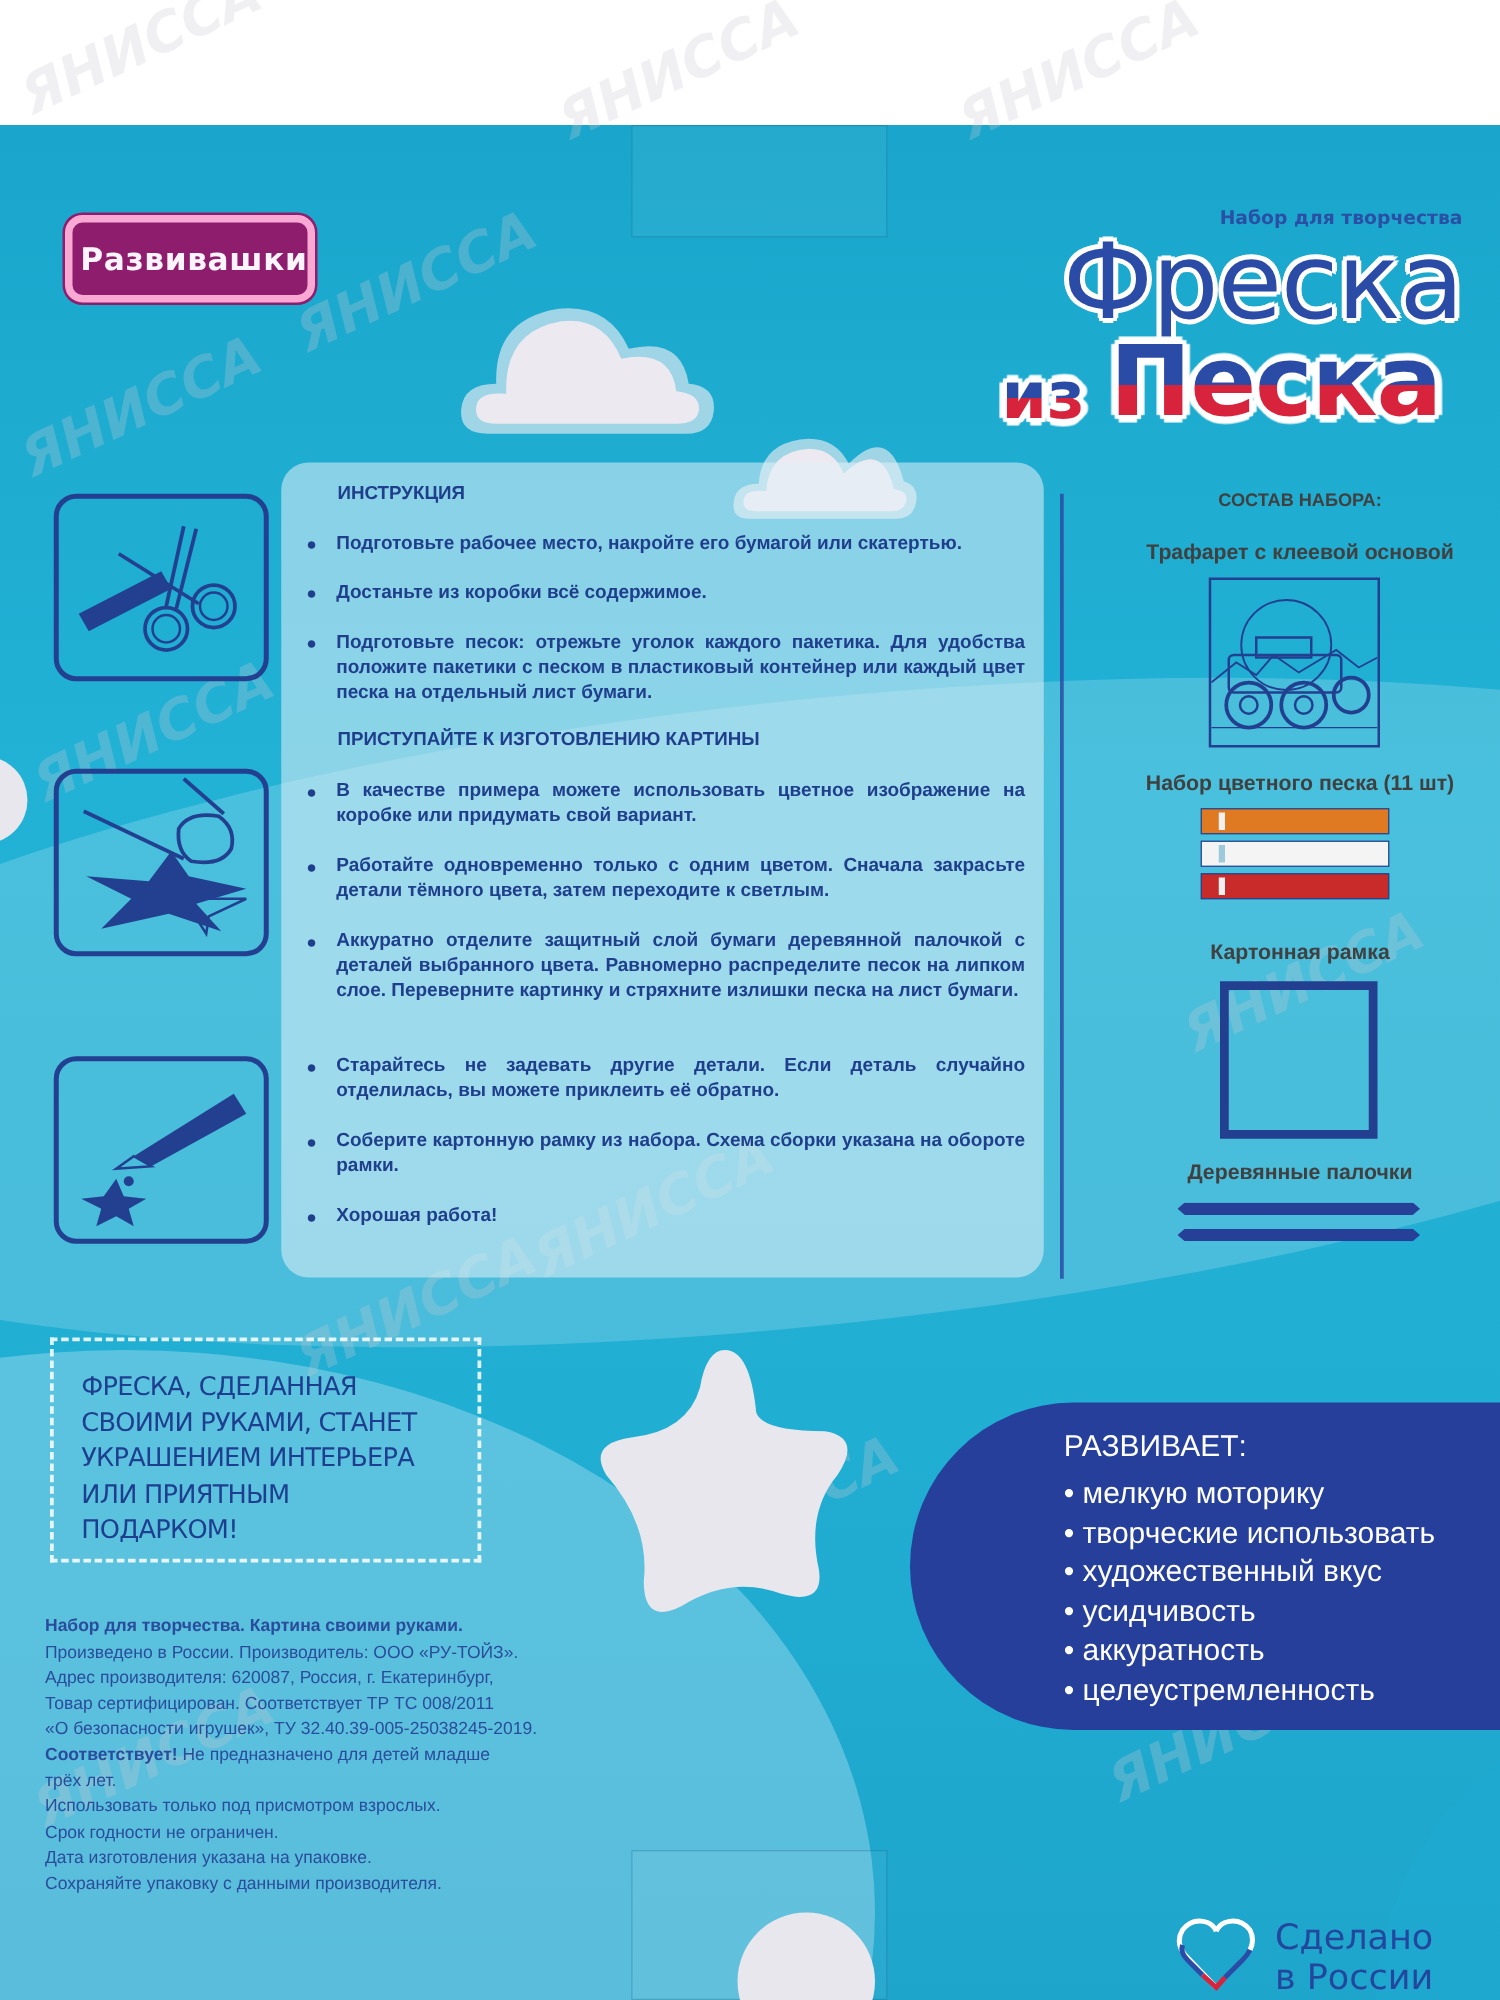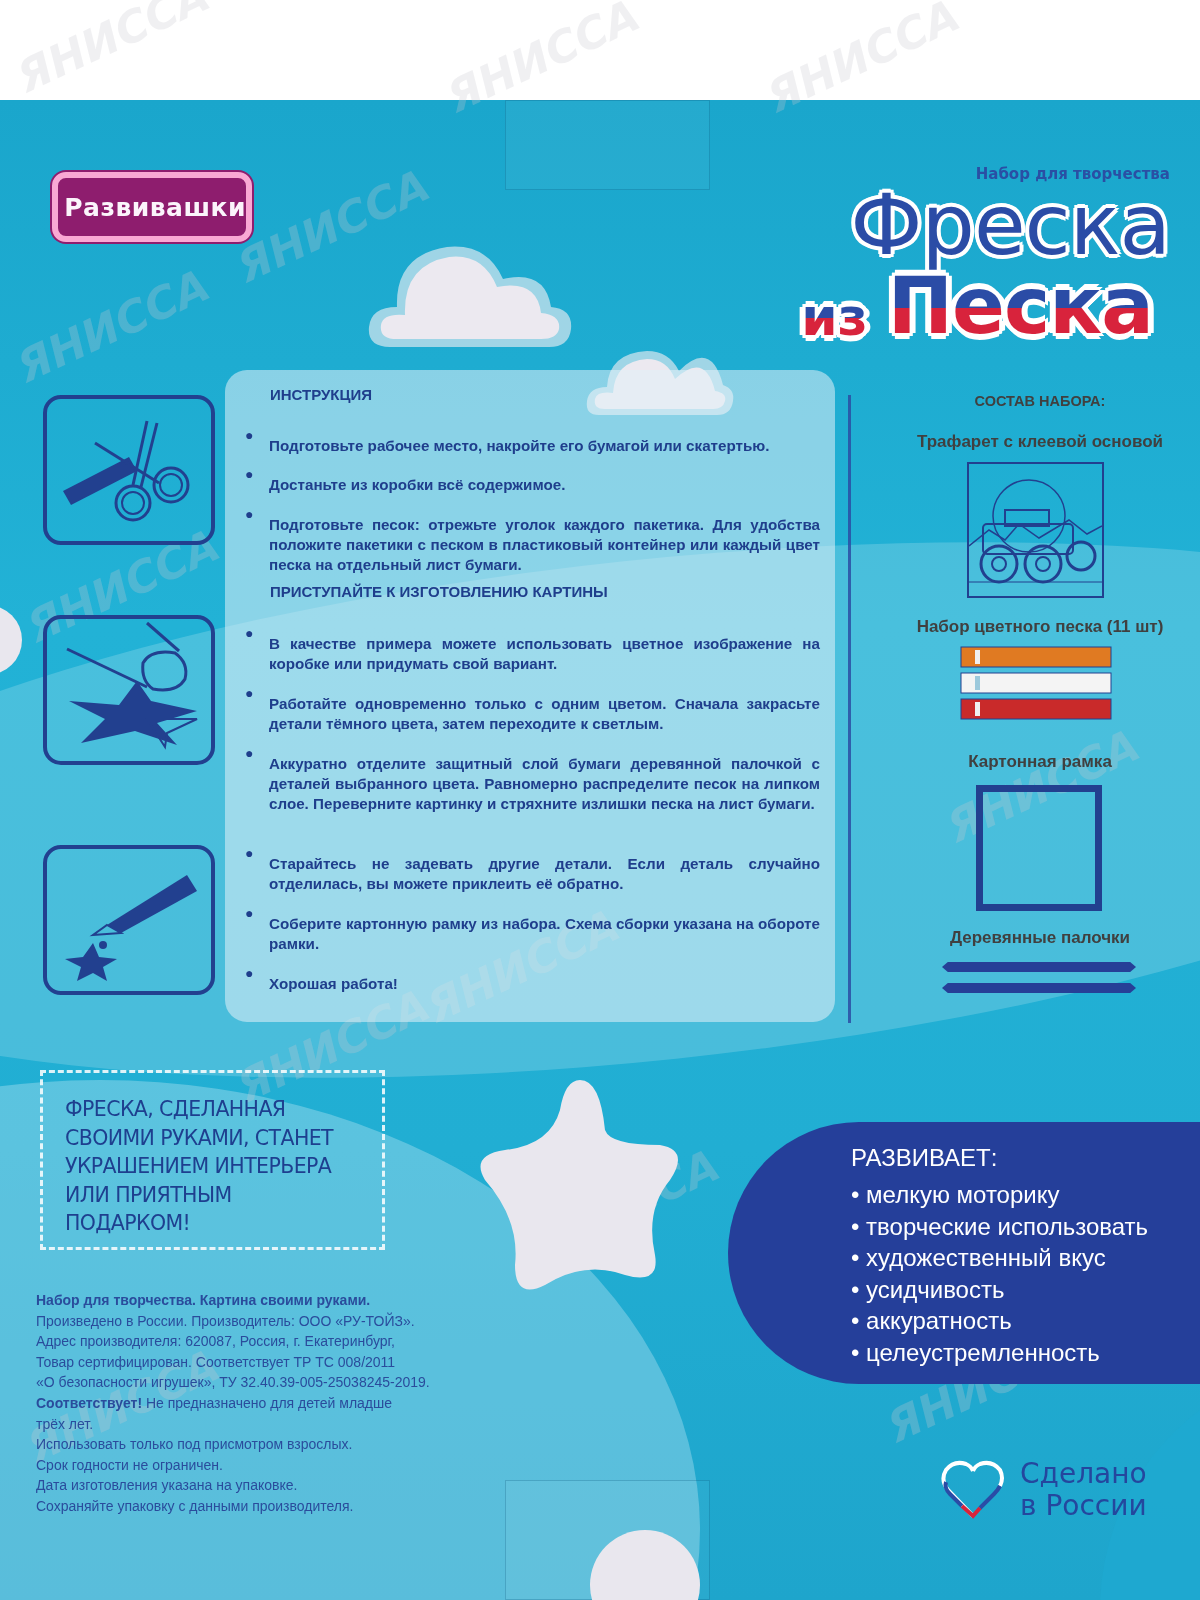--- a/index.html
+++ b/index.html
@@ -56,21 +56,21 @@
   .cloud-1 { left: 365px; top: 235px; }
   .cloud-2 { left: 585px; top: 335px; }
 
   .instructions {
     position: absolute; left: 225px; top: 370px; width: 610px; height: 652px;
     background: rgba(225,240,248,0.55); border-radius: 22px;
   }
   .instr-title { position: absolute; left: 45px; font-weight: bold; font-size: 15px; color: #1f3e8c; }
   .instr-item { position: absolute; left: 20px; width: 575px; display: flex; font-weight: bold; font-size: 15.2px; line-height: 20px; color: #1f3e8c; }
   .instr-item .bullet { width: 24px; flex: none; font-size: 14px; }
-  .instr-item .text { text-align: justify; margin-top: 11px; }
+  .instr-item .text { text-align: justify; }
 
   .divider { position: absolute; left: 848px; top: 395px; width: 3px; height: 628px; background: #2a4da3; opacity: 0.85; }
 
   .step-icon { position: absolute; left: 43px; width: 172px; height: 150px; border: 4px solid #22408f; border-radius: 18px; }
   .step-1 { top: 395px; }
   .step-2 { top: 615px; }
   .step-3 { top: 845px; }
 
   .kit { position: absolute; left: 880px; width: 320px; text-align: center; font-weight: bold; color: #404040; }
   .kit-header { top: 393px; font-size: 14.5px; }
@@ -101,21 +101,21 @@
     background: #253f9a; border-radius: 160px 0 0 160px;
   }
   .develops-title { position: absolute; left: 123px; top: 22px; font-size: 24px; color: #ffffff; }
   .develops-list { position: absolute; left: 123px; top: 57px; list-style: none; }
   .develops-list li { font-size: 24px; line-height: 31.5px; color: #ffffff; }
   .develops-list li::before { content: "• "; }
 
   .legal { position: absolute; left: 36px; top: 1290px; width: 540px; font-size: 14px; line-height: 20.6px; color: #2a4c9c; }
   .legal .bold { font-weight: bold; }
 
-  .made-in { position: absolute; left: 940px; top: 1458px; display: flex; align-items: flex-end; }
+  .made-in { position: absolute; left: 940px; top: 1534px; display: flex; align-items: flex-start; }
   .made-in-text { margin-left: 14px; font-family: "DejaVu Sans", sans-serif; font-size: 28px; line-height: 32px; color: #24479e; font-weight: 500; }
 </style>
 </head>
 <body>
 
 <div class="box">
   <div class="wave wave-1"></div>
   <div class="wave wave-2"></div>
   <div class="wave wave-3"></div>
   <div class="flap flap-top"></div>

